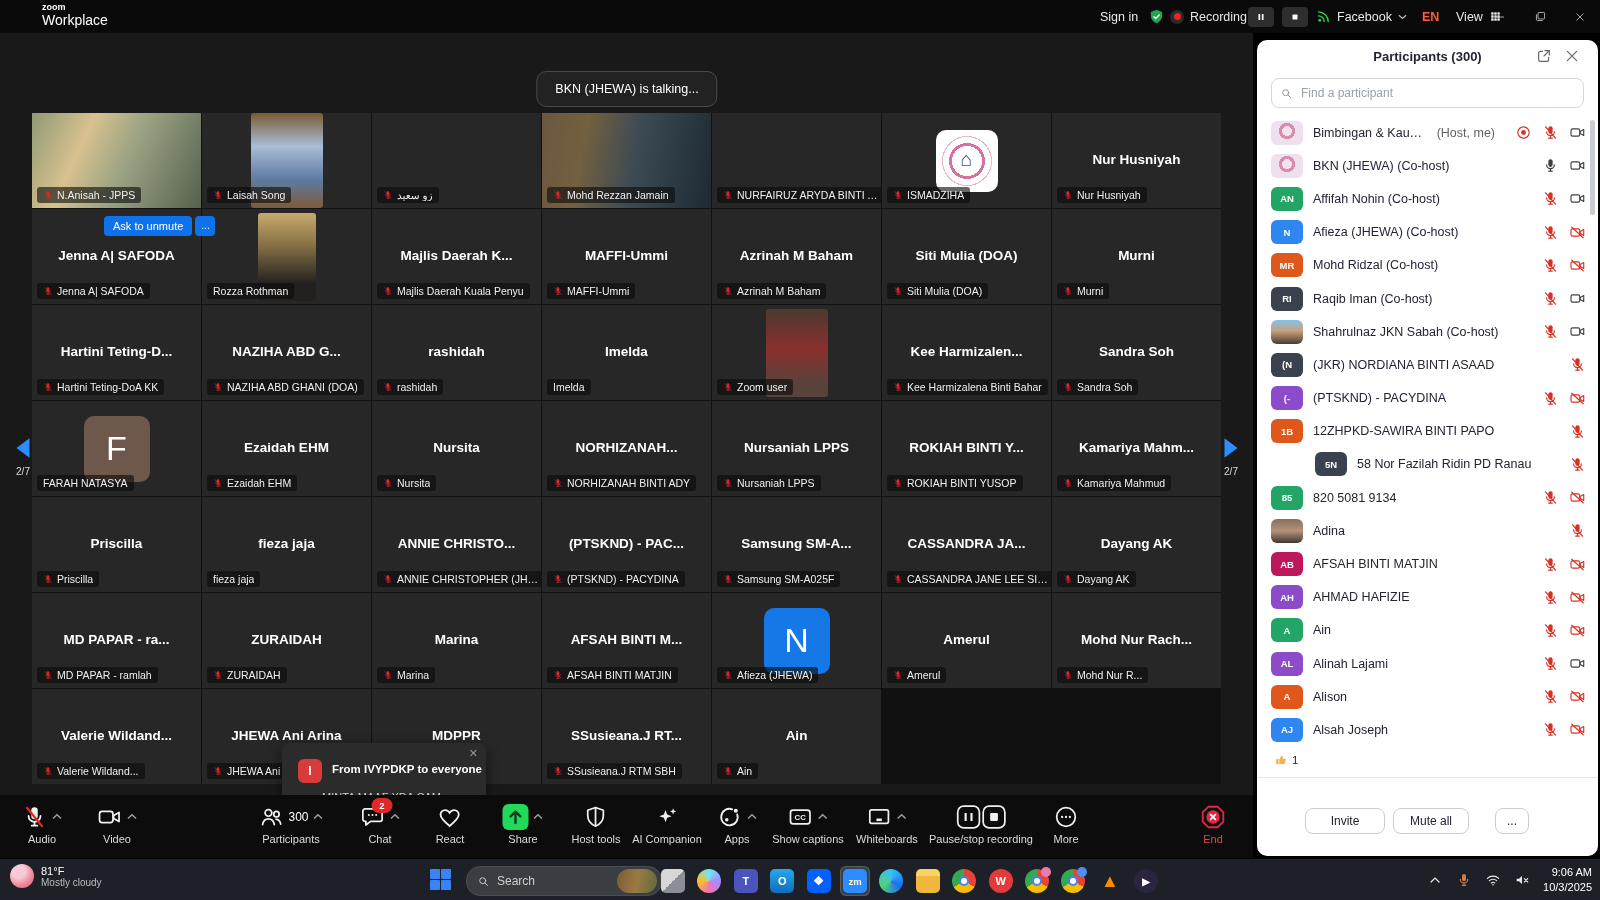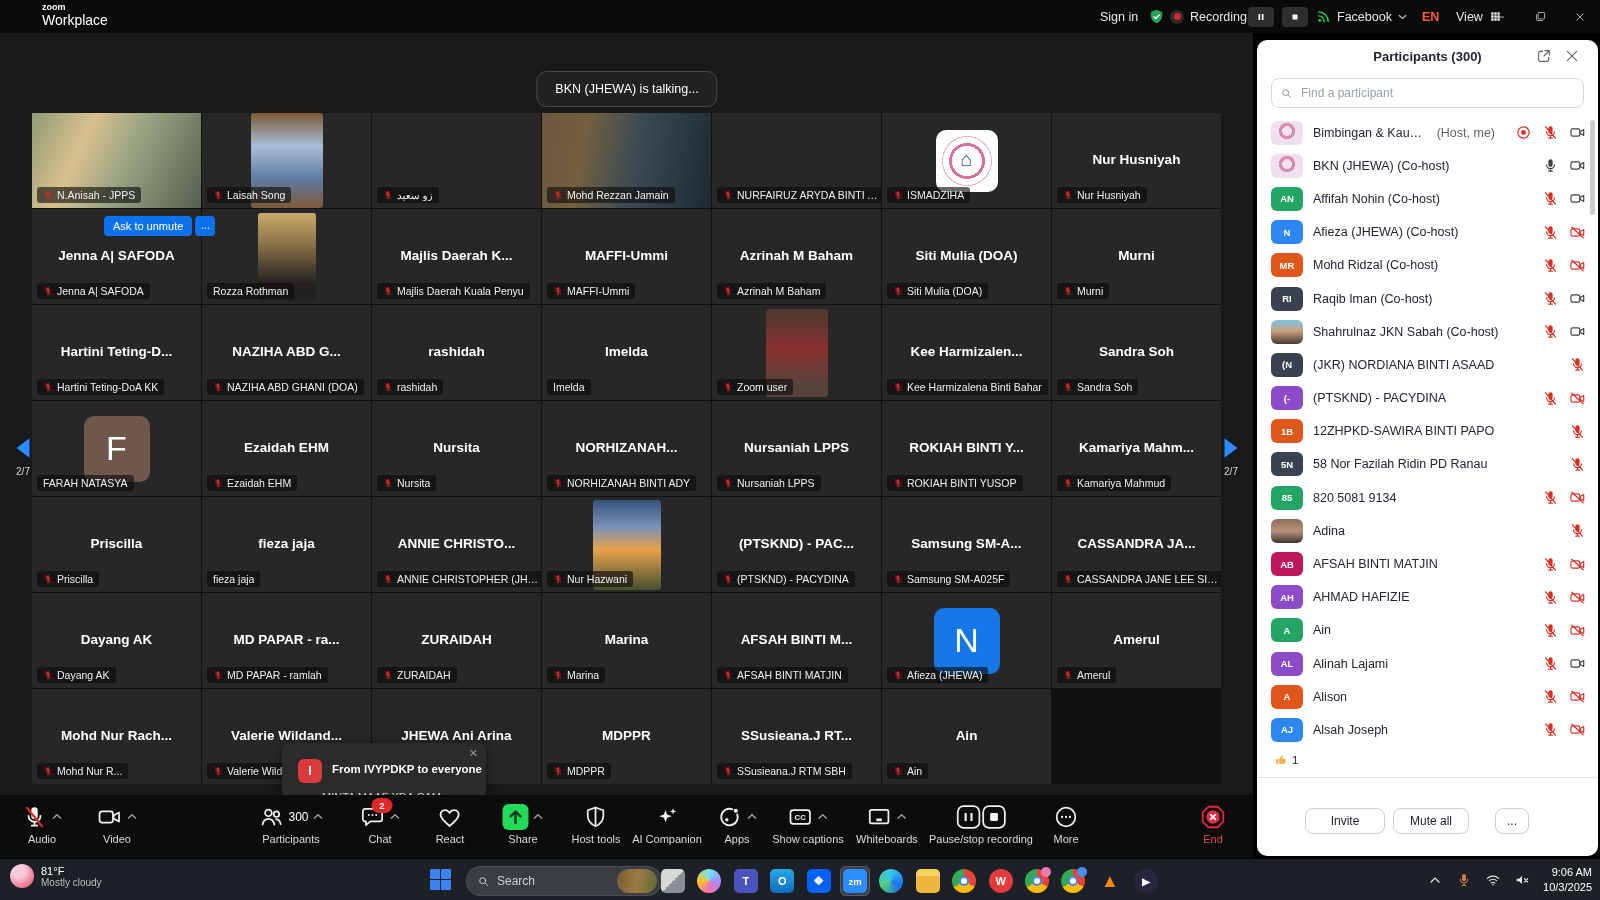--- a/index.html
+++ b/index.html
@@ -594,33 +594,20 @@
             <svg viewBox="0 0 24 24">
               <path d="M9 6a3 3 0 0 1 6 0v5a3 3 0 0 1-6 0z" fill="currentColor"></path>
               <path d="M6.5 11a5.5 5.5 0 0 0 11 0M12 16.5V20M9.5 20h5" stroke="currentColor" stroke-width="1.7" fill="none" stroke-linecap="round"></path>
               <path d="M5 4l14 16" stroke="currentColor" stroke-width="1.8" stroke-linecap="round"></path>
             </svg>
           </span>
           <span class="ltext">ANNIE CHRISTOPHER (JHEV S...</span>
         </div>
       </div>
       <div class="tile">
-        <div class="pbox p-hazwani"></div>
-        <div class="tlabel">
-          <span class="lmic">
-            <svg viewBox="0 0 24 24">
-              <path d="M9 6a3 3 0 0 1 6 0v5a3 3 0 0 1-6 0z" fill="currentColor"></path>
-              <path d="M6.5 11a5.5 5.5 0 0 0 11 0M12 16.5V20M9.5 20h5" stroke="currentColor" stroke-width="1.7" fill="none" stroke-linecap="round"></path>
-              <path d="M5 4l14 16" stroke="currentColor" stroke-width="1.8" stroke-linecap="round"></path>
-            </svg>
-          </span>
-          <span class="ltext">Nur Hazwani</span>
-        </div>
-      </div>
-      <div class="tile">
         <div class="tcenter">(PTSKND) - PAC...</div>
         <div class="tlabel">
           <span class="lmic">
             <svg viewBox="0 0 24 24">
               <path d="M9 6a3 3 0 0 1 6 0v5a3 3 0 0 1-6 0z" fill="currentColor"></path>
               <path d="M6.5 11a5.5 5.5 0 0 0 11 0M12 16.5V20M9.5 20h5" stroke="currentColor" stroke-width="1.7" fill="none" stroke-linecap="round"></path>
               <path d="M5 4l14 16" stroke="currentColor" stroke-width="1.8" stroke-linecap="round"></path>
             </svg>
           </span>
           <span class="ltext">(PTSKND) - PACYDINA</span>
@@ -1251,21 +1238,21 @@
         <span class="pspacer"></span>
         <span class="pic red">
           <svg viewBox="0 0 24 24">
             <path d="M9 6a3 3 0 0 1 6 0v5a3 3 0 0 1-6 0z" fill="currentColor"></path>
             <path d="M6.5 11a5.5 5.5 0 0 0 11 0M12 16.5V20M9.5 20h5" stroke="currentColor" stroke-width="1.7" fill="none" stroke-linecap="round"></path>
             <path d="M5 4l14 16" stroke="currentColor" stroke-width="1.8" stroke-linecap="round"></path>
           </svg>
         </span>
       </div>
       <div class="prow">
-        <div class="av" style="background: rgb(57, 66, 78);">5N</div>
+        <div class="av" style="background: rgb(57, 66, 78); margin-left: 44px;">5N</div>
         <span class="pname">58 Nor Fazilah Ridin PD Ranau</span>
         <span class="pspacer"></span>
         <span class="pic red">
           <svg viewBox="0 0 24 24">
             <path d="M9 6a3 3 0 0 1 6 0v5a3 3 0 0 1-6 0z" fill="currentColor"></path>
             <path d="M6.5 11a5.5 5.5 0 0 0 11 0M12 16.5V20M9.5 20h5" stroke="currentColor" stroke-width="1.7" fill="none" stroke-linecap="round"></path>
             <path d="M5 4l14 16" stroke="currentColor" stroke-width="1.8" stroke-linecap="round"></path>
           </svg>
         </span>
       </div>

